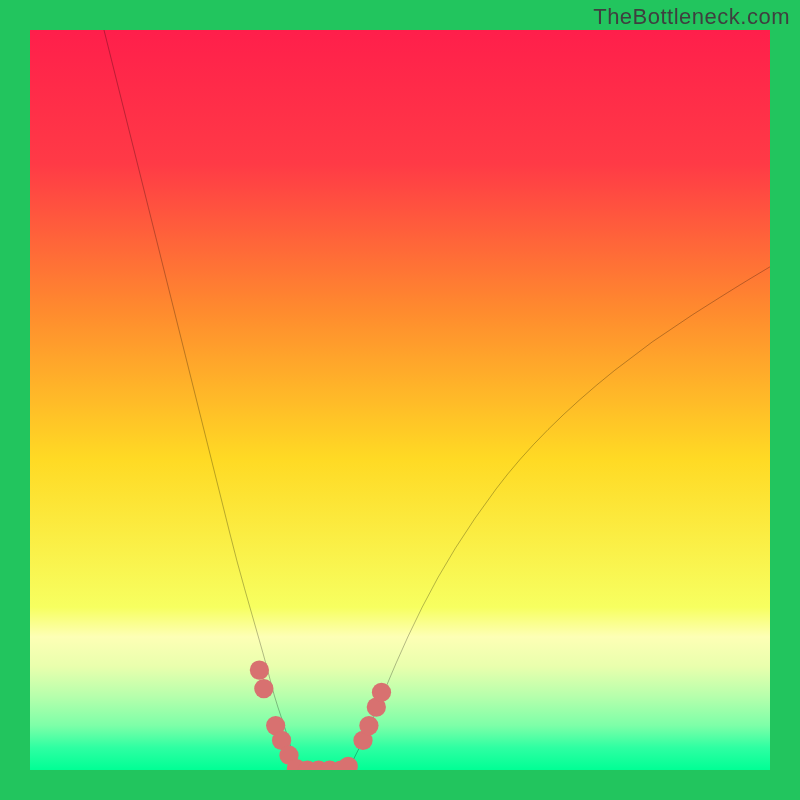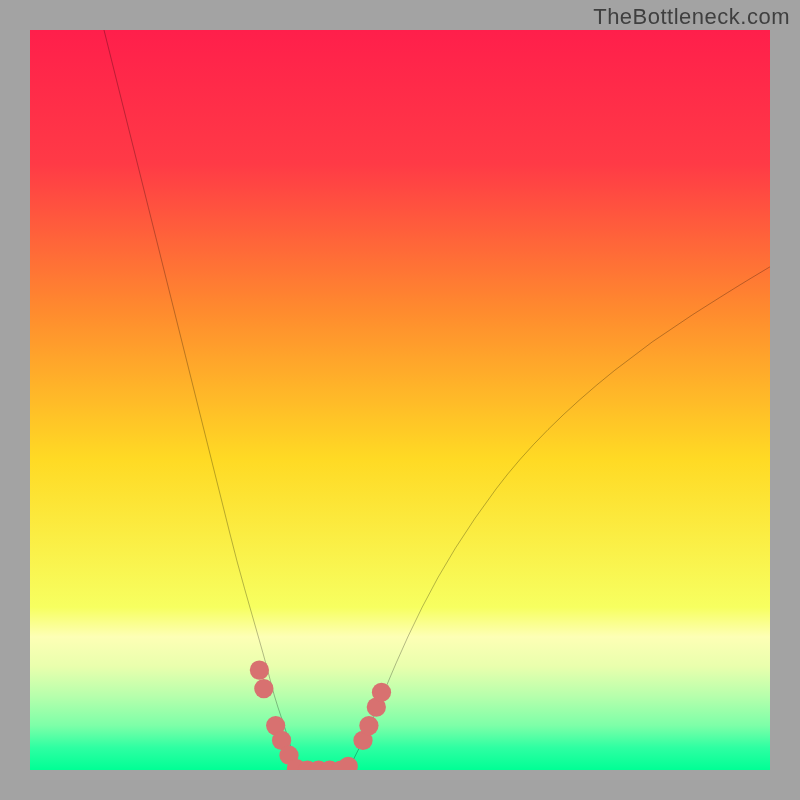--- a/index.html
+++ b/index.html
@@ -8,21 +8,21 @@
     width: 800px;
     height: 800px;
     background: #000;
     font-family: Arial, Helvetica, sans-serif;
     overflow: hidden;
   }
   .frame {
     position: relative;
     width: 800px;
     height: 800px;
-    background: #a3a3a3;
+    background: #22c55e;
   }
   .plot {
     position: absolute;
     left: 30px;
     top: 30px;
     width: 740px;
     height: 740px;
     overflow: hidden;
   }
   .watermark {

